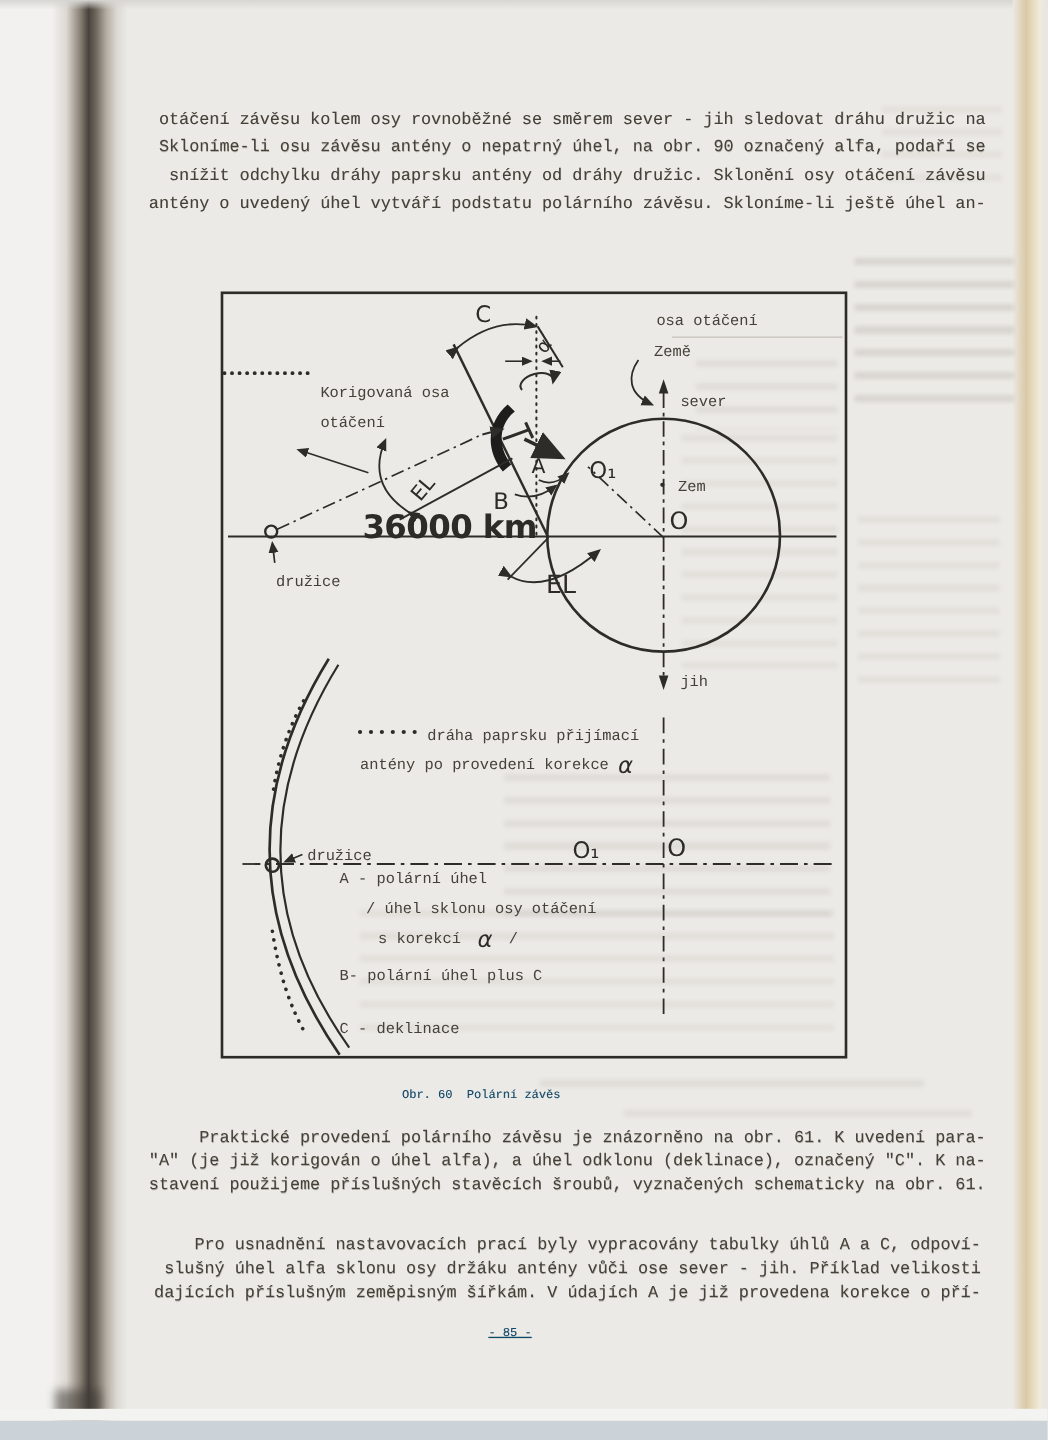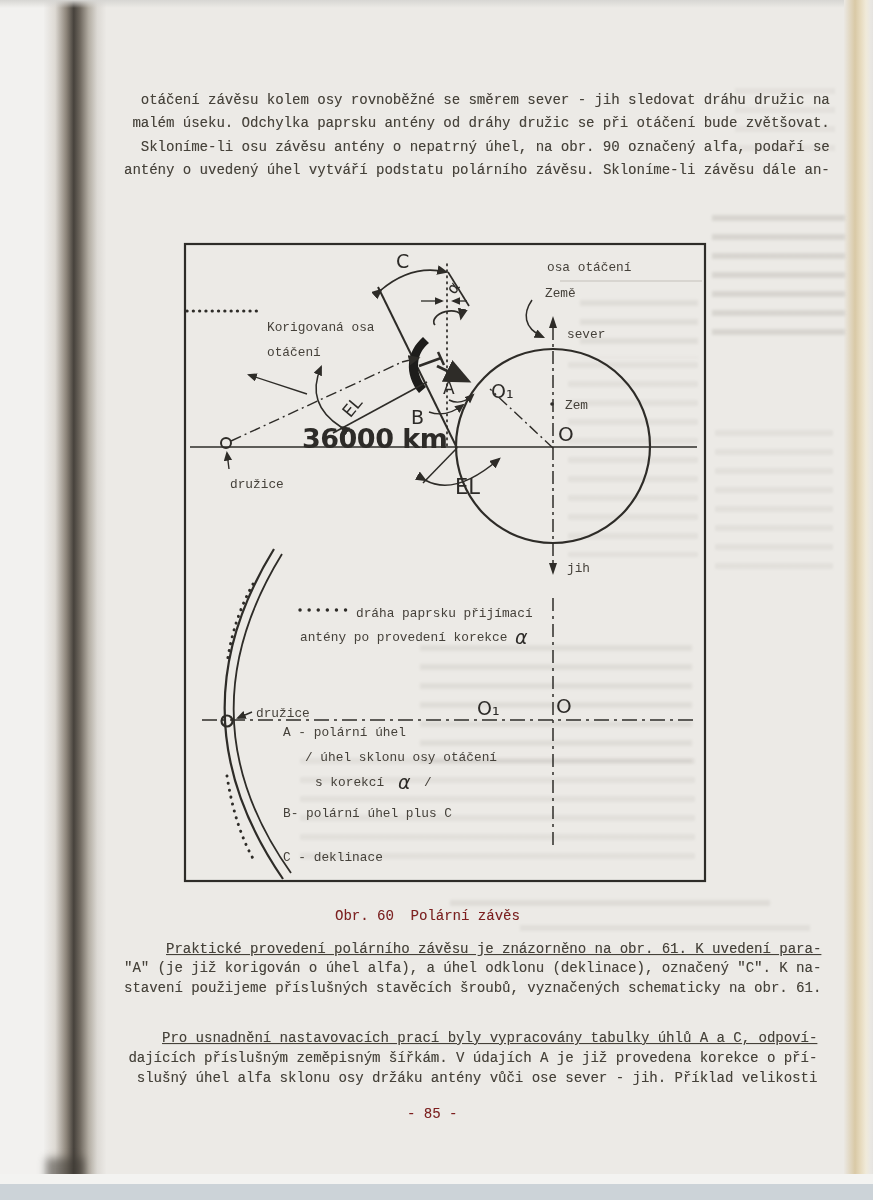--- a/index.html
+++ b/index.html
@@ -23,22 +23,22 @@
     background:linear-gradient(90deg,#ebe8e3 0%,#d9c9a6 38%,#e7dbbf 58%,#f0ead9 76%,#e9e7e3 92%,#e6e4e0 100%);}
   
   .smudge{position:absolute;filter:blur(1.6px);
     background:repeating-linear-gradient(180deg, rgba(112,106,96,.5) 0 6px, rgba(0,0,0,0) 6px 19px);}
   
   .para{position:absolute;color:#454139;text-shadow:.3px .3px 0 rgba(69,65,57,.35);}
   .tl{white-space:pre;font-size:14px;text-align:right;}
   #p1 .tl{line-height:23.4px;}
   #p2 .tl{line-height:19.3px;}
   #p3 .tl{line-height:20px;}
-  .ind{text-indent:38px;text-decoration:underline;}
-  .caption,.pagenum{position:absolute;color:#7f1d1d;font-size:14px;white-space:pre;
+  .ind{text-indent:38px;}
+  .caption,.pagenum{position:absolute;color:#0c4a6e;font-size:10px;white-space:pre;
     text-shadow:.3px .3px 0 rgba(69,65,57,.35);}
   
   svg text{fill:#45413a;}
   .tw{font-family:"Liberation Mono",monospace;font-size:12.8px;}
   .hand{font-family:"DejaVu Sans",sans-serif;fill:#2d2b28;}
   .st{stroke:#2e2c28;fill:none;}
 </style>
 </head>
 <body>
 
@@ -55,23 +55,23 @@
 <div class="smudge" style="left:580px;top:300px;width:118px;height:58px;opacity:.2"></div>
 <div class="smudge" style="left:568px;top:362px;width:130px;height:195px;opacity:.16"></div>
 <div class="smudge" style="left:715px;top:430px;width:118px;height:140px;opacity:.16"></div>
 <div class="smudge" style="left:420px;top:645px;width:272px;height:118px;opacity:.2"></div>
 <div class="smudge" style="left:300px;top:758px;width:395px;height:112px;opacity:.16"></div>
 <div class="smudge" style="left:450px;top:900px;width:320px;height:16px;opacity:.22"></div>
 <div class="smudge" style="left:520px;top:925px;width:290px;height:10px;opacity:.18"></div>
 
 <div id="p1" class="para" style="left:124px;top:89px;">
   <div class="tl">otáčení závěsu kolem osy rovnoběžné se směrem sever - jih sledovat dráhu družic na</div>
-  <div class="tl">malém úseku. Odchylka paprsku antény od dráhy družic se při otáčení bude zvětšovat.</div>
   <div class="tl">Skloníme-li osu závěsu antény o nepatrný úhel, na obr. 90 označený alfa, podaří se</div>
-  <div class="tl">antény o uvedený úhel vytváří podstatu polárního závěsu. Skloníme-li závěsu dále an-</div>
+  <div class="tl">snížit odchylku dráhy paprsku antény od dráhy družic. Sklonění osy otáčení závěsu</div>
+  <div class="tl">antény o uvedený úhel vytváří podstatu polárního závěsu. Skloníme-li ještě úhel an-</div>
 </div>
 
 <svg width="873" height="1200" viewBox="0 0 873 1200" style="position:absolute;left:0;top:0">
   <defs>
     <marker id="ar" markerWidth="8" markerHeight="8" refX="5.5" refY="3" orient="auto">
       <path d="M0,0 L7,3 L0,6 Z" fill="#2e2c28"></path>
     </marker>
     <marker id="arb" markerWidth="10" markerHeight="10" refX="7" refY="4" orient="auto">
       <path d="M0,0 L9,4 L0,8 Z" fill="#2e2c28"></path>
     </marker>
@@ -180,17 +180,17 @@
 <div class="caption" style="left:335px;top:908px;">Obr. 60  Polární závěs</div>
 
 <div id="p2" class="para" style="left:124px;top:940px;">
   <div class="tl ind">Praktické provedení polárního závěsu je znázorněno na obr. 61. K uvedení para-</div>
   <div class="tl">"A" (je již korigován o úhel alfa), a úhel odklonu (deklinace), označený "C". K na-</div>
   <div class="tl">stavení použijeme příslušných stavěcích šroubů, vyznačených schematicky na obr. 61.</div>
 </div>
 
 <div id="p3" class="para" style="left:124px;top:1028px;">
   <div class="tl ind">Pro usnadnění nastavovacích prací byly vypracovány tabulky úhlů A a C, odpoví-</div>
+  <div class="tl">slušný úhel alfa sklonu osy držáku antény vůči ose sever - jih. Příklad velikosti</div>
   <div class="tl">dajících příslušným zeměpisným šířkám. V údajích A je již provedena korekce o pří-</div>
-  <div class="tl">slušný úhel alfa sklonu osy držáku antény vůči ose sever - jih. Příklad velikosti</div>
 </div>
 
-<div class="pagenum" style="left:407px;top:1106px;">- 85 -</div>
+<div class="pagenum" style="left:407px;top:1106px;text-decoration:underline;">- 85 -</div>
 
 </body></html>

